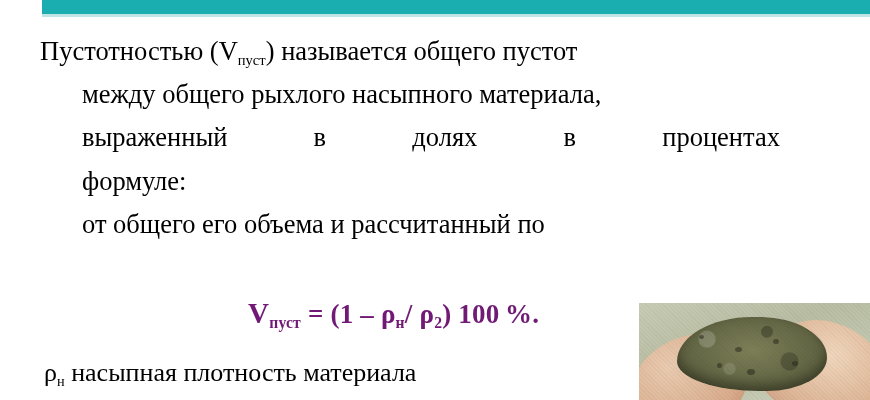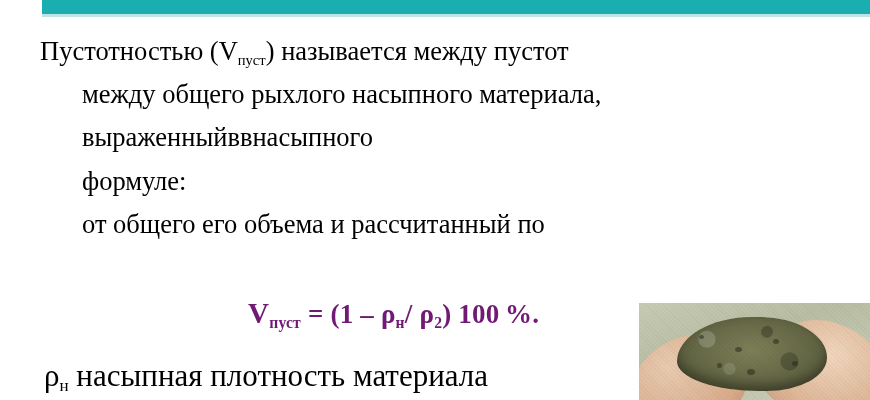--- a/index.html
+++ b/index.html
@@ -50,21 +50,21 @@
     line-height: 1.63;
   }
   .para-line {
     white-space: nowrap;
   }
   .indent {
     padding-left: 42px;
   }
   .justify-line {
     display: flex;
-    justify-content: flex-start;
+    justify-content: space-between;
     width: 740px;
     padding-left: 42px;
     box-sizing: border-box;
   }
   sub {
     font-size: 0.55em;
     vertical-align: baseline;
     position: relative;
     top: 0.32em;
     margin-top: 44px;
@@ -85,21 +85,21 @@
   }
   #formula sub {
     font-size: 0.58em;
     top: 0.3em;
   }
   
   #last-line {
     position: absolute;
     left: 44px;
     top: 358px;
-    font-size: 31px;
+    font-size: 26px;
     color: #000000;
     white-space: nowrap;
   }
   #last-line sub {
     font-size: 0.55em;
     top: 0.32em;
   }
   
   #photo {
     position: absolute;
@@ -167,30 +167,31 @@
 <body>
 
 <div id="slide">
 
   <div id="top-bar"></div>
   <div id="top-bar-shadow"></div>
 
   <div id="body-text">
 
     <div class="para-line">
-      <span>Пустотностью (V</span><sub>пуст</sub><span>) называется между пустот</span>
+      <span>Пустотностью (V</span><sub>пуст</sub><span>) называется общего пустот</span>
     </div>
 
     <div class="para-line indent">между общего рыхлого  насыпного  материала,</div>
 
     <div class="justify-line">
       <span>выраженный</span>
       <span>в</span>
+      <span>долях</span>
       <span>в</span>
-      <span>насыпного</span>
+      <span>процентах</span>
     </div>
 
     <div class="para-line indent">формуле:</div>
 
     <div class="para-line indent">от  общего его объема и рассчитанный по</div>
 
   </div>
 
   <div id="formula">
     <span class="vsym">V</span><sub>пуст</sub>

